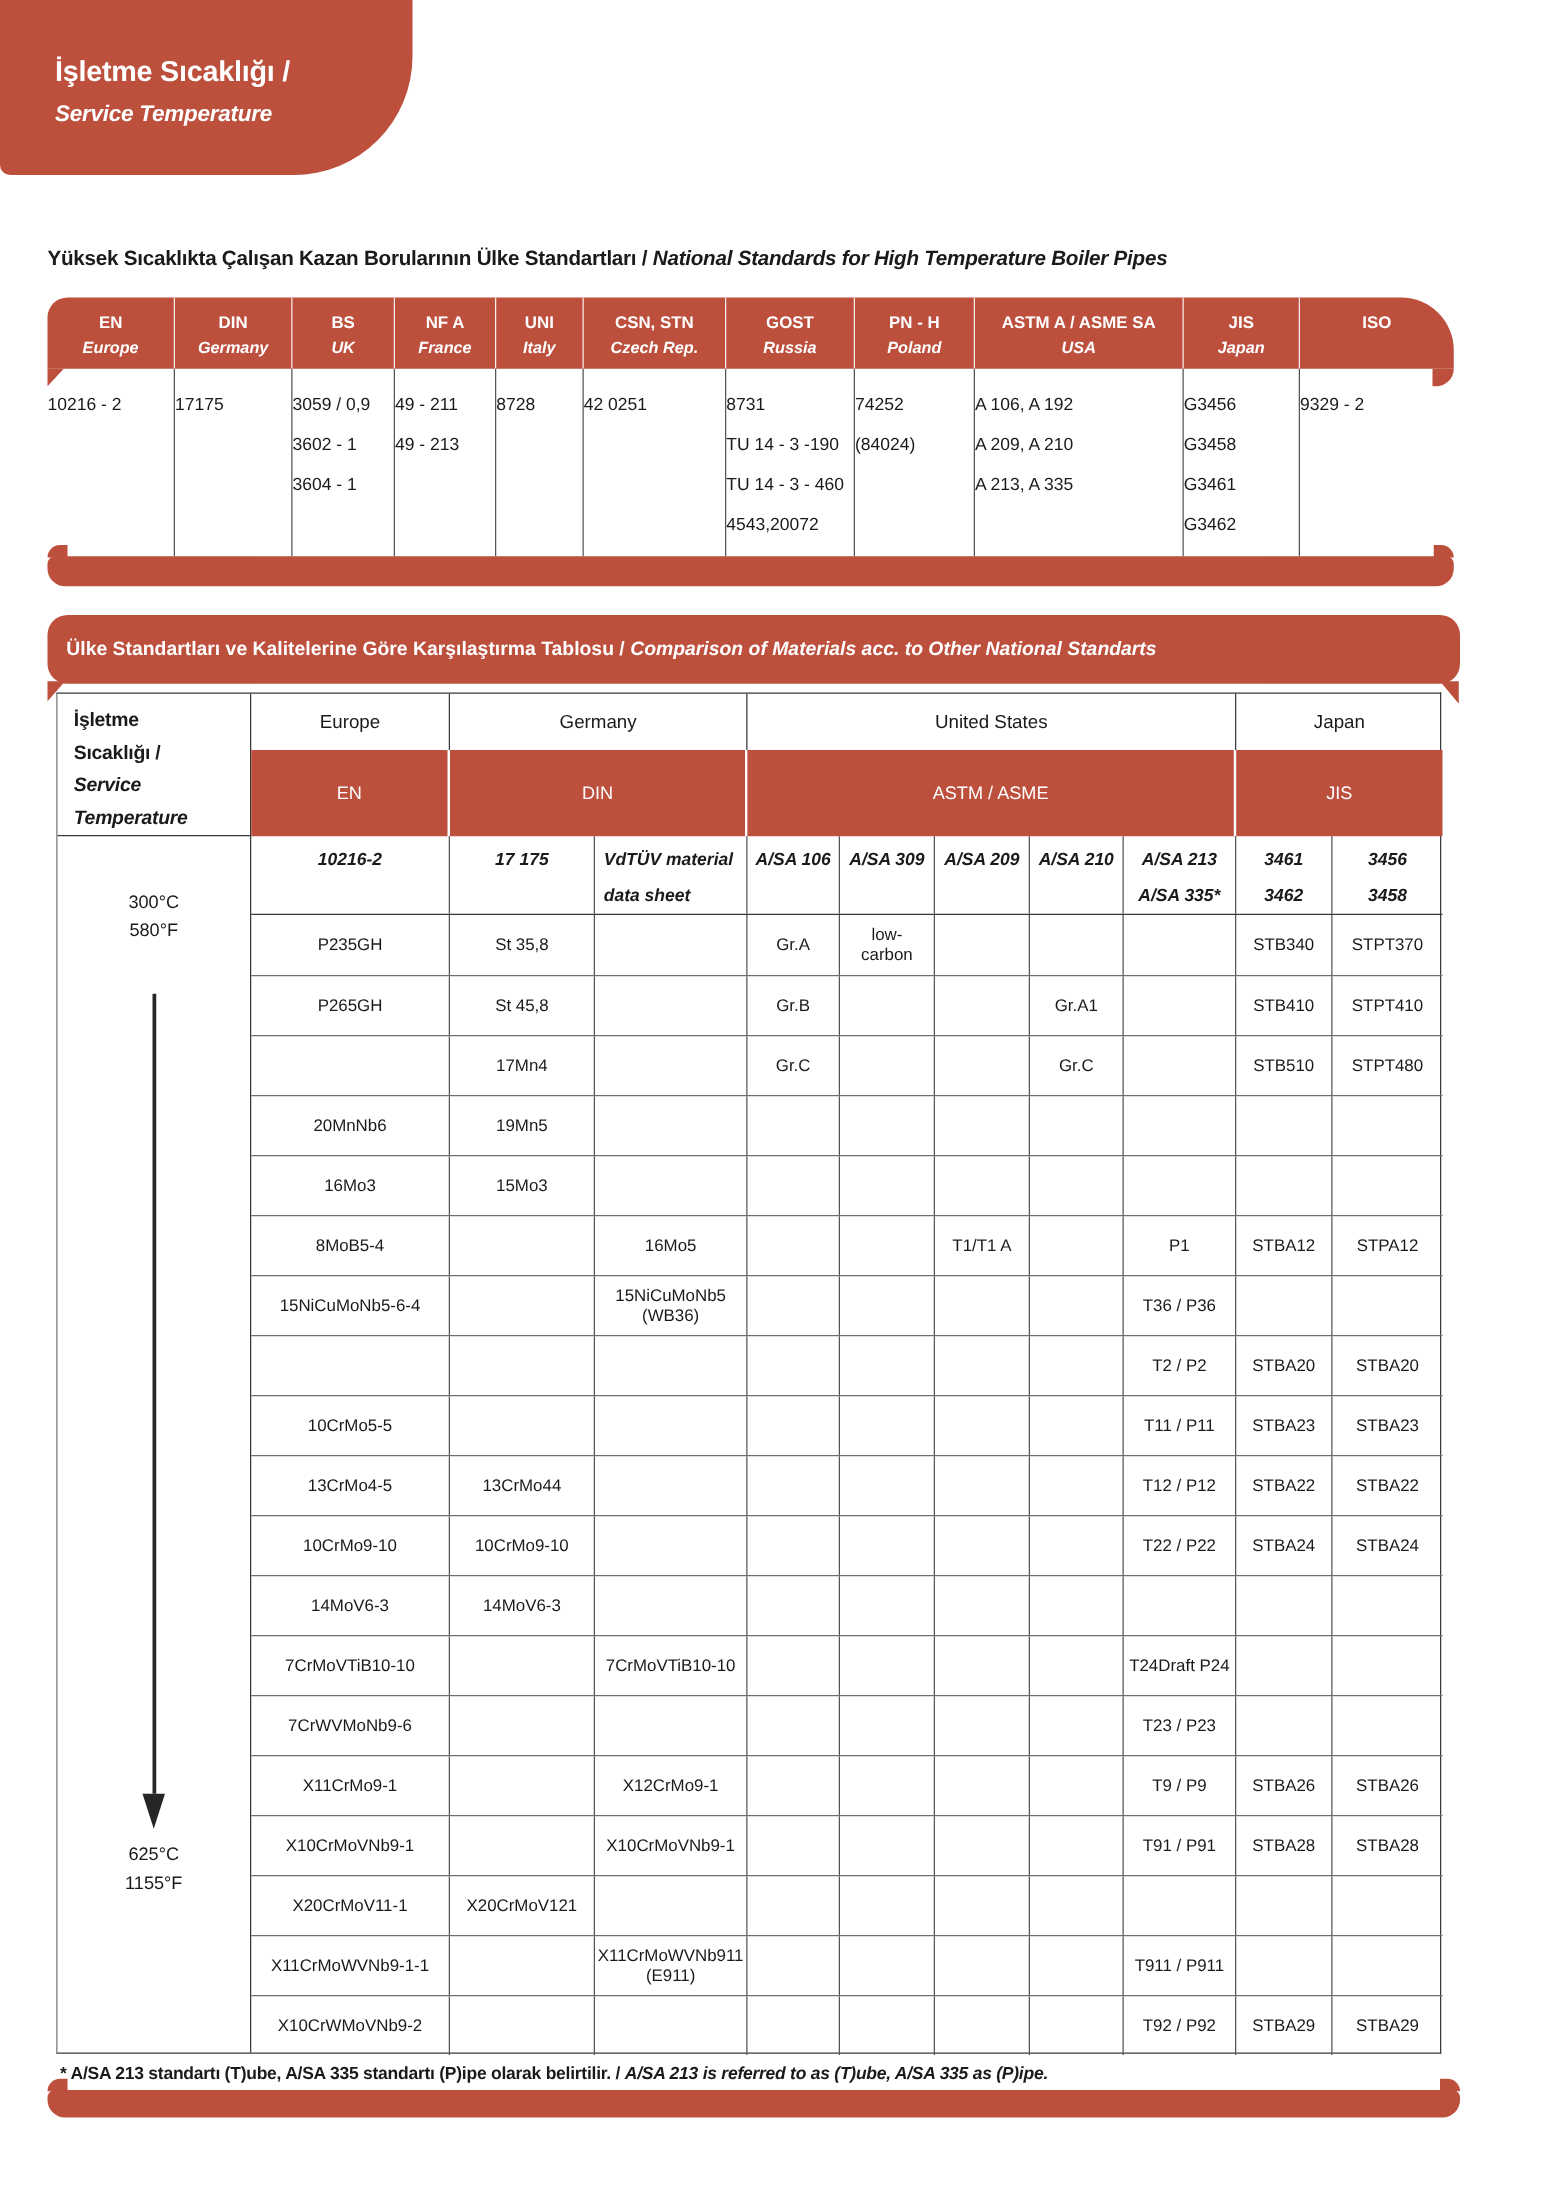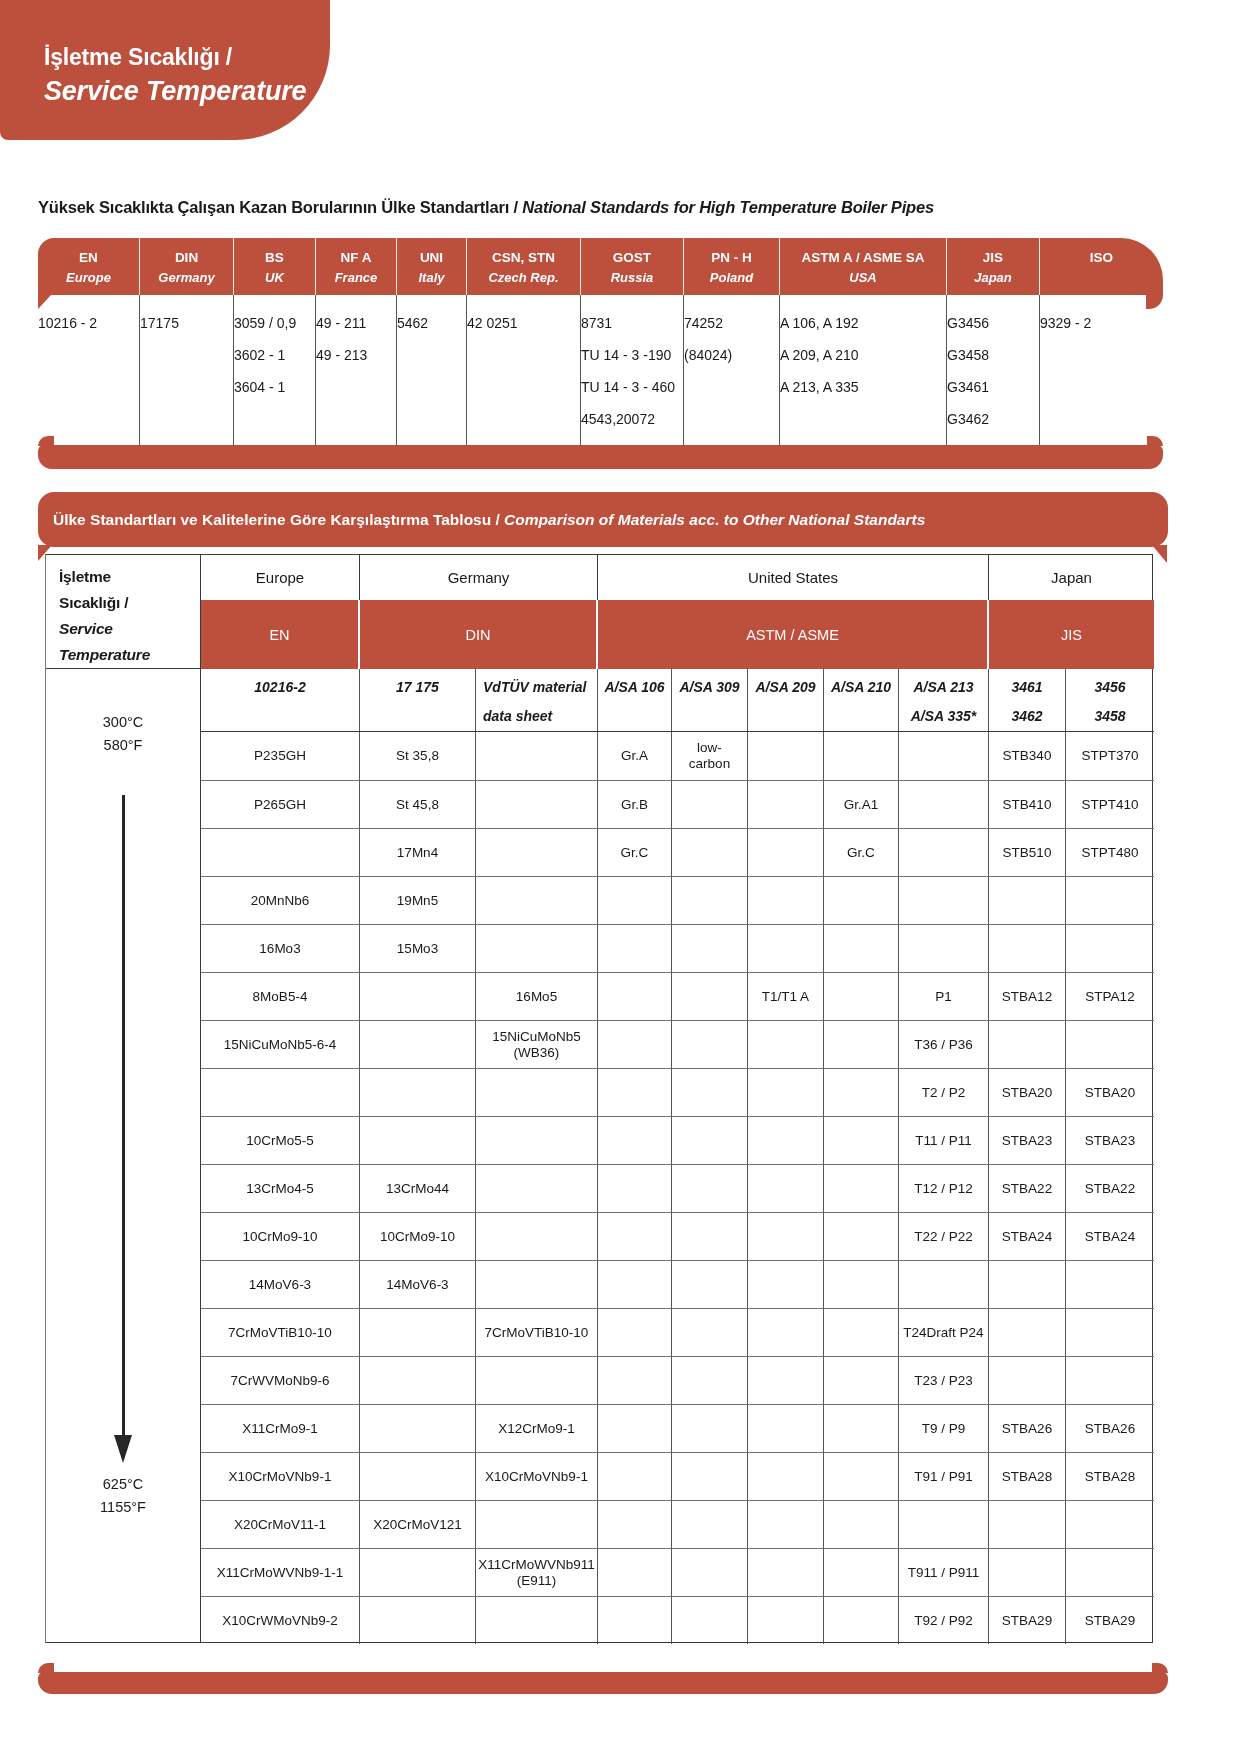--- a/index.html
+++ b/index.html
@@ -5,21 +5,21 @@
   :root { --accent:#bd4f3d; --line-dark:#3a3a3a; --line-mid:#555; --line-row:#6f6f6f; }
   * { margin:0; padding:0; box-sizing:border-box; }
   body { background:#e8e8e8; font-family:"Liberation Sans", sans-serif; color:#1a1a1a; }
   .page { position:relative; width:1240px; height:1753px; background:#ffffff; margin:0 auto; overflow:hidden; }
   .it { font-style:italic; }
 
   
   .badge { position:absolute; left:0; top:0; width:330px; height:140px; background:var(--accent);
            border-radius:0 0 95px 8px; color:#fff; padding:40px 0 0 44px; }
   .badge .b1 { font-size:23px; font-weight:bold; line-height:34px; letter-spacing:-0.2px; }
-  .badge .b2 { font-size:27px; font-weight:bold; font-style:italic; line-height:34px; letter-spacing:-0.2px; }
+  .badge .b2 { font-size:18px; font-weight:bold; font-style:italic; line-height:34px; letter-spacing:-0.2px; }
 
   
   .page-title { position:absolute; left:38px; top:198px; font-size:16.5px; font-weight:bold; letter-spacing:-0.2px; white-space:nowrap; }
 
   
   .t1 { position:absolute; left:38px; top:238px; width:1125px; }
   .t1-head { display:grid; grid-template-columns:102px 94px 82px 81px 70px 114px 103px 96px 167px 93px 123px;
              height:57px; background:var(--accent); border-radius:16px 42px 0 0; overflow:hidden; }
   .t1-hcell { color:#fff; text-align:center; padding-top:10px; border-right:1px solid rgba(255,255,255,.9); }
   .t1-hcell:last-child { border-right:none; }
@@ -162,21 +162,21 @@
 
         <div class="t1-bcell">17175</div>
 
         <div class="t1-bcell">3059 / 0,9
 3602 - 1
 3604 - 1</div>
 
         <div class="t1-bcell">49 - 211
 49 - 213</div>
 
-        <div class="t1-bcell">5462</div>
+        <div class="t1-bcell">8728</div>
 
         <div class="t1-bcell">42 0251</div>
 
         <div class="t1-bcell">8731
 TU 14 - 3 -190
 TU 14 - 3 - 460
 4543,20072</div>
 
         <div class="t1-bcell">74252
 (84024)</div>
@@ -509,15 +509,16 @@
             <div class="td"></div>
             <div class="td"></div>
             <div class="td">T92 / P92</div>
             <div class="td">STBA29</div>
             <div class="td">STBA29</div>
           </div>
         </div>
     </div>
   </div>
 
+  <div class="footnote"><span>* A/SA 213 standartı (T)ube, A/SA 335 standartı (P)ipe olarak belirtilir. / </span><span class="it">A/SA 213 is referred to as (T)ube, A/SA 335 as (P)ipe.</span></div>
   <div class="ribbon-bar page-bar"></div>
 
 </div>
 
 </body></html>

